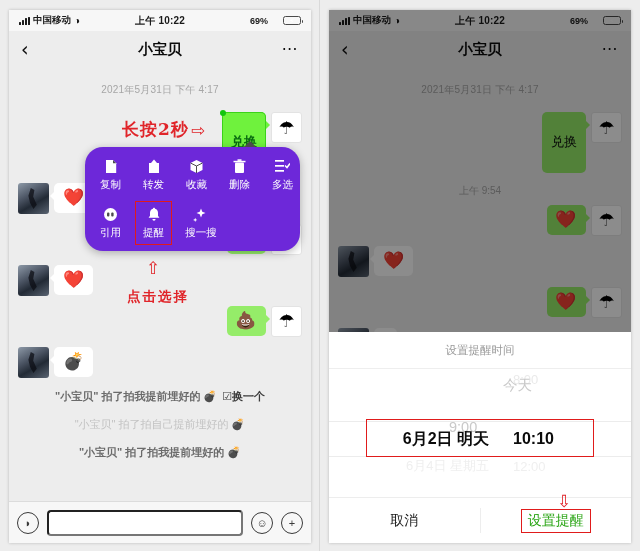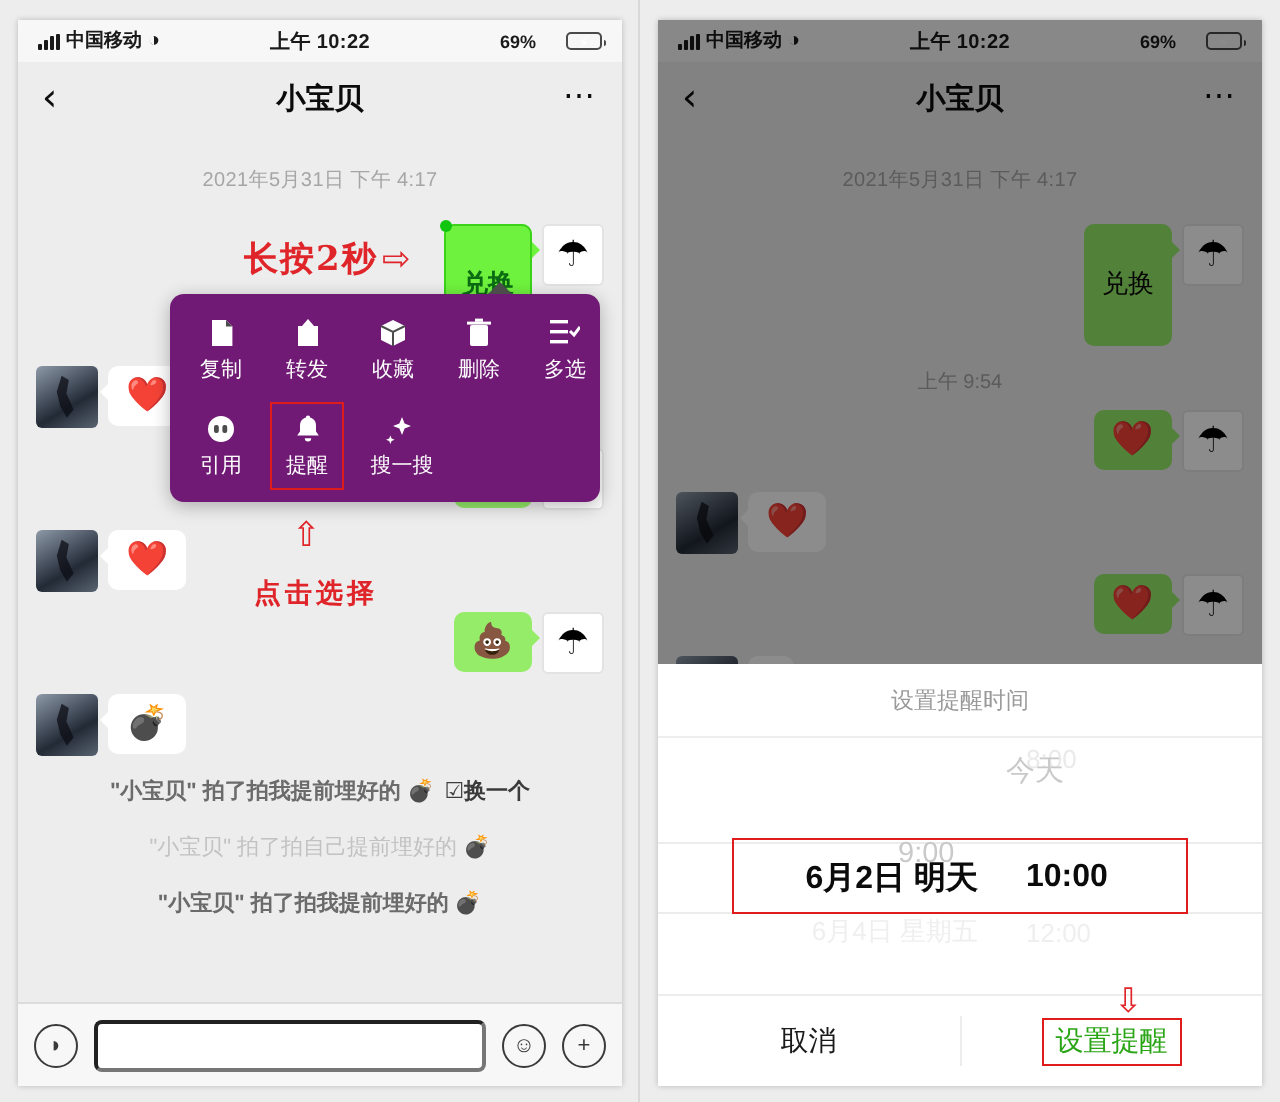--- a/index.html
+++ b/index.html
@@ -203,22 +203,22 @@
   }
   .textfield {
     flex: 1; height: 26px; background: #fff; border-radius: 4px;
   }
 
   
   .ctxmenu {
     position: absolute;
     left: 76px; top: 137px;
     width: 215px;
-    background: #701a75;
-    border-radius: 7px;
+    background: #6d28d9;
+    border-radius: 18px;
     padding: 9px 0 9px;
     z-index: 40;
     box-shadow: 0 2px 9px rgba(0,0,0,.28);
   }
   .ctxmenu::before {
     content: ""; position: absolute;
     top: -6px; right: 44px;
     border: 6px solid transparent; border-bottom-color: #4c4c4c; border-top: 0;
   }
   .ctx-row { display: flex; }
@@ -617,21 +617,21 @@
           <div class="pick-row faint2">
             <span class="pick-d"></span>
             <span class="pick-t">8:00</span>
           </div>
           <div class="pick-row faint1">
             <span class="pick-d">今天</span>
             <span class="pick-t">9:00</span>
           </div>
           <div class="pick-row active">
             <span class="pick-d">6月2日 明天</span>
-            <span class="pick-t">10:00</span>
+            <span class="pick-t">10:10</span>
           </div>
           <div class="pick-row faint3">
             <span class="pick-d">6月4日 星期五</span>
             <span class="pick-t">12:00</span>
           </div>
           <div class="pick-hi" style="top:50px;height:38px;"></div>
         </div>
 
         <div class="sheet-actions">
           <div class="sheet-btn">

